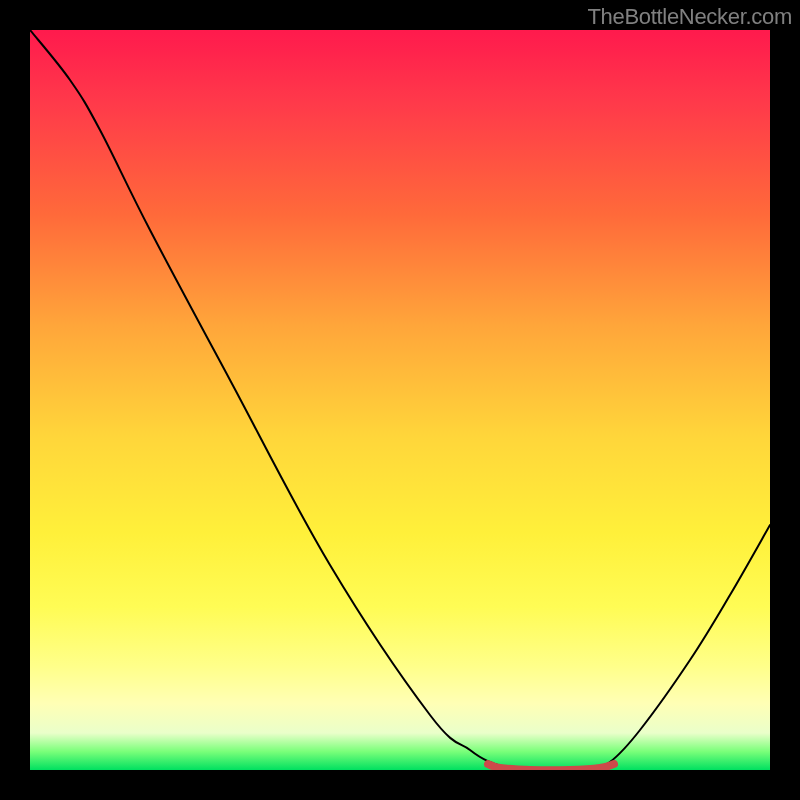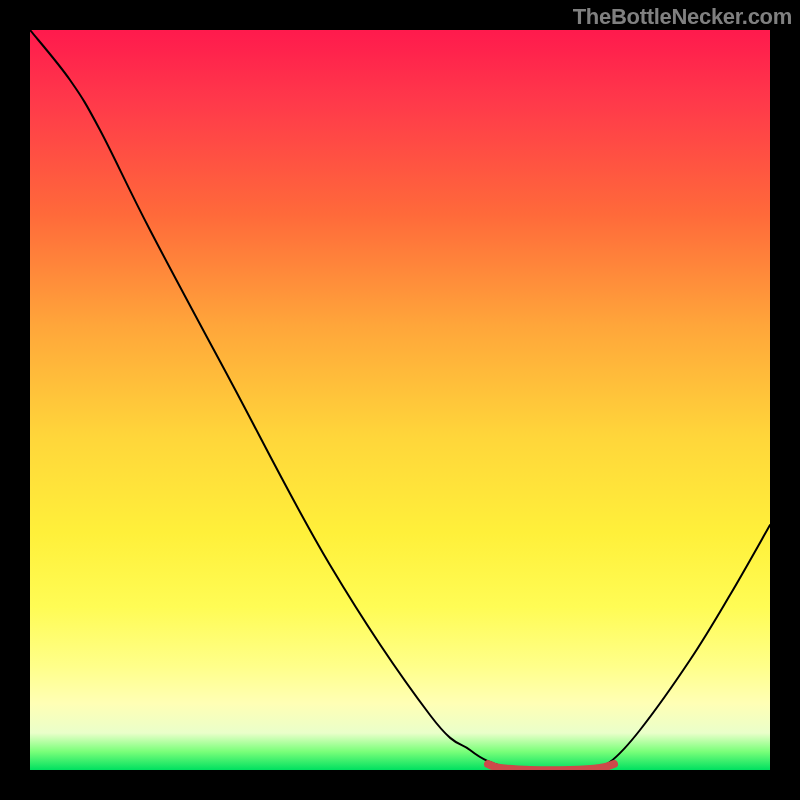--- a/index.html
+++ b/index.html
@@ -42,21 +42,21 @@
     left: 0; top: 0;
     width: 740px; height: 740px;
     pointer-events: none;
   }
   .watermark {
     position: absolute;
     top: 4px;
     right: 8px;
     color: #808080;
     font-size: 22px;
-    font-weight: 700;
+    font-weight: 400;
     letter-spacing: -0.3px;
   }
 </style>
 </head>
 <body>
 
 <div class="watermark">TheBottleNecker.com</div>
 
 <div class="frame">
   <div class="gradient"></div>

